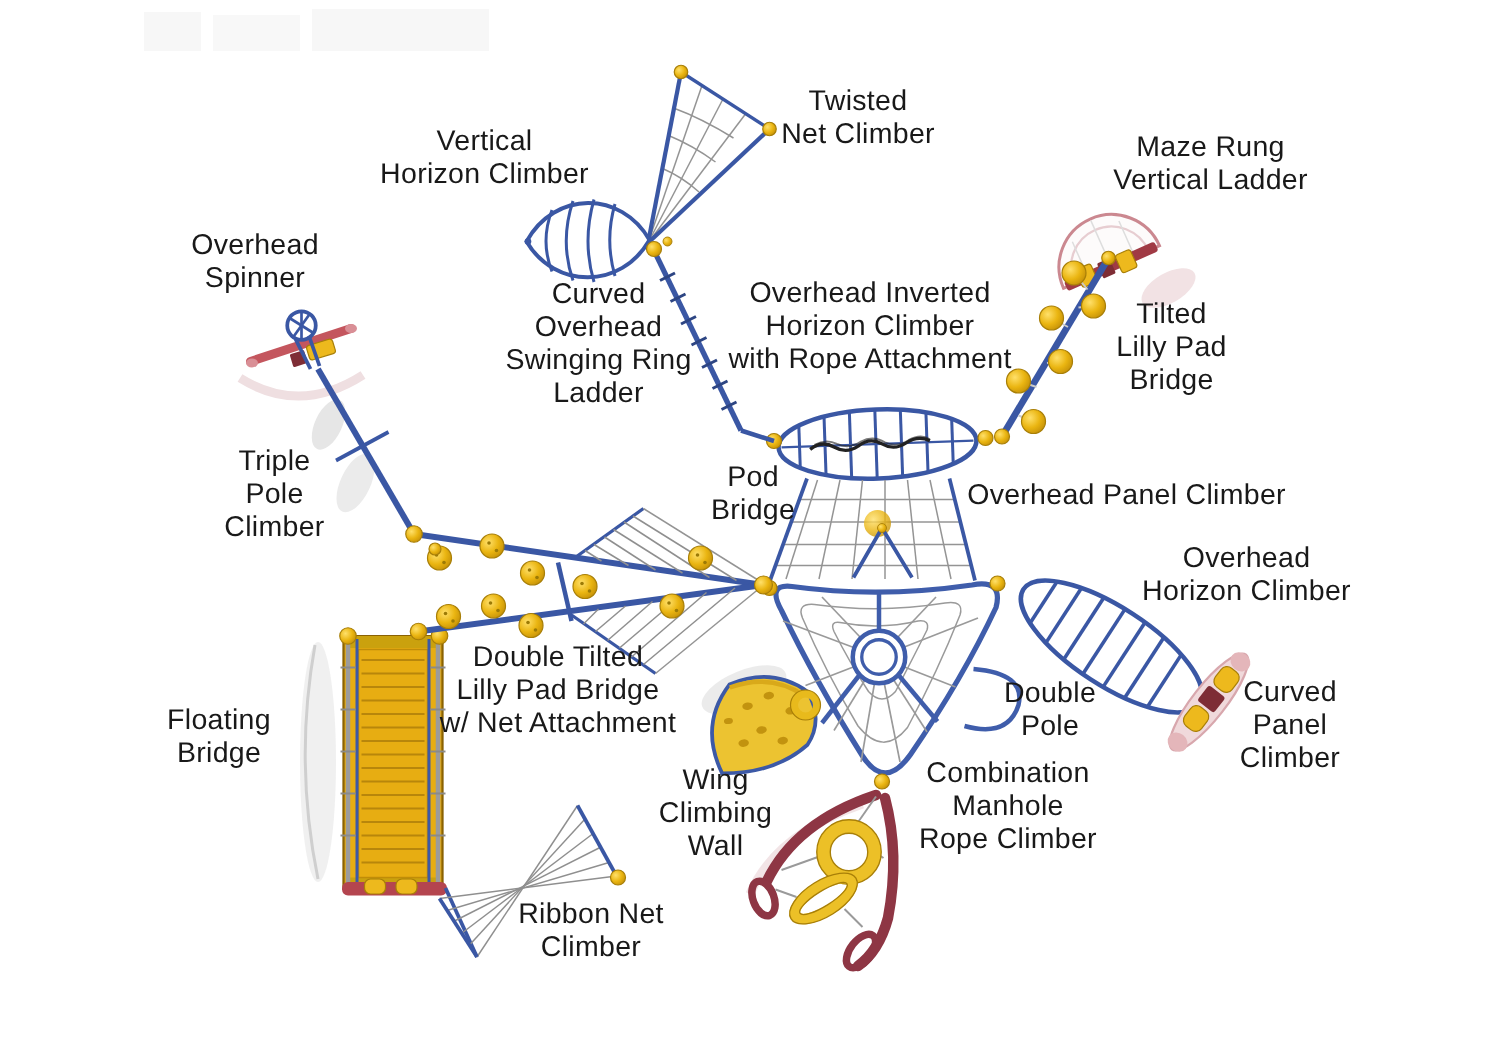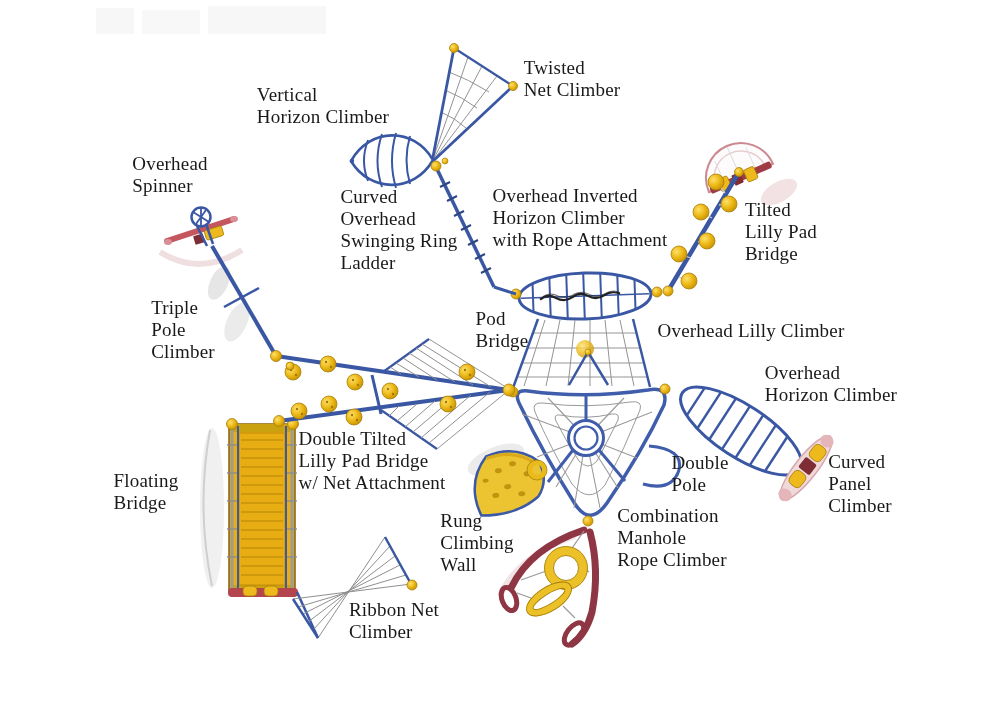--- a/index.html
+++ b/index.html
@@ -3,22 +3,22 @@
 <meta charset="utf-8">
 <style>
   html,body{margin:0;padding:0;background:#ffffff;}
   .canvas{
     position:relative;width:1000px;height:707px;background:#ffffff;overflow:hidden;
     font-family:"Liberation Sans", sans-serif;
   }
   .canvas svg{position:absolute;left:0;top:0;}
   .lbl{
     position:absolute;transform:translate(-50%,-50%);
-    font-size:19px;line-height:22px;color:#191919;
-    white-space:pre-line;letter-spacing:0.2px;font-family:Liberation Serif, serif;
+    font-size:19px;line-height:22px;color:#191919;text-align:center;
+    white-space:pre-line;letter-spacing:0.2px;
   }
 </style>
 </head>
 <body>
 
 <div class="canvas">
 
 <svg width="1000" height="707" viewBox="0 0 1000 707">
   <defs>
     <radialGradient id="yg" cx="35%" cy="35%" r="75%">
@@ -378,51 +378,53 @@
       <ellipse cx="549" cy="599" rx="25.5" ry="12" fill="none" stroke="#a87f08" stroke-width="0.9"></ellipse>
       <ellipse cx="549" cy="599" rx="18.5" ry="5" fill="none" stroke="#a87f08" stroke-width="0.9"></ellipse>
     </g>
   </g>
 </svg>
 
   <div class="lbl" style="left:572px;top:79px">Twisted
 Net Climber</div>
   <div class="lbl" style="left:323px;top:106px">Vertical
 Horizon Climber</div>
+  <div class="lbl" style="left:807px;top:110px">Maze Rung
+Vertical Ladder</div>
   <div class="lbl" style="left:170px;top:175px">Overhead
 Spinner</div>
   <div class="lbl" style="left:399px;top:230px">Curved
 Overhead
 Swinging Ring
 Ladder</div>
   <div class="lbl" style="left:580px;top:218px">Overhead Inverted
 Horizon Climber
 with Rope Attachment</div>
   <div class="lbl" style="left:781px;top:232px">Tilted
 Lilly Pad
 Bridge</div>
   <div class="lbl" style="left:183px;top:330px">Triple
 Pole
 Climber</div>
   <div class="lbl" style="left:502px;top:330px">Pod
 Bridge</div>
-  <div class="lbl" style="left:751px;top:331px">Overhead Lilly Climber</div>
+  <div class="lbl" style="left:751px;top:331px">Overhead Panel Climber</div>
   <div class="lbl" style="left:831px;top:384px">Overhead
 Horizon Climber</div>
   <div class="lbl" style="left:372px;top:461px">Double Tilted
 Lilly Pad Bridge
 w/ Net Attachment</div>
   <div class="lbl" style="left:700px;top:474px">Double
 Pole</div>
   <div class="lbl" style="left:860px;top:484px">Curved
 Panel
 Climber</div>
   <div class="lbl" style="left:146px;top:492px">Floating
 Bridge</div>
-  <div class="lbl" style="left:477px;top:543px">Rung
+  <div class="lbl" style="left:477px;top:543px">Wing
 Climbing
 Wall</div>
   <div class="lbl" style="left:672px;top:538px">Combination
 Manhole
 Rope Climber</div>
   <div class="lbl" style="left:394px;top:621px">Ribbon Net
 Climber</div>
 </div>
 
 </body></html>

